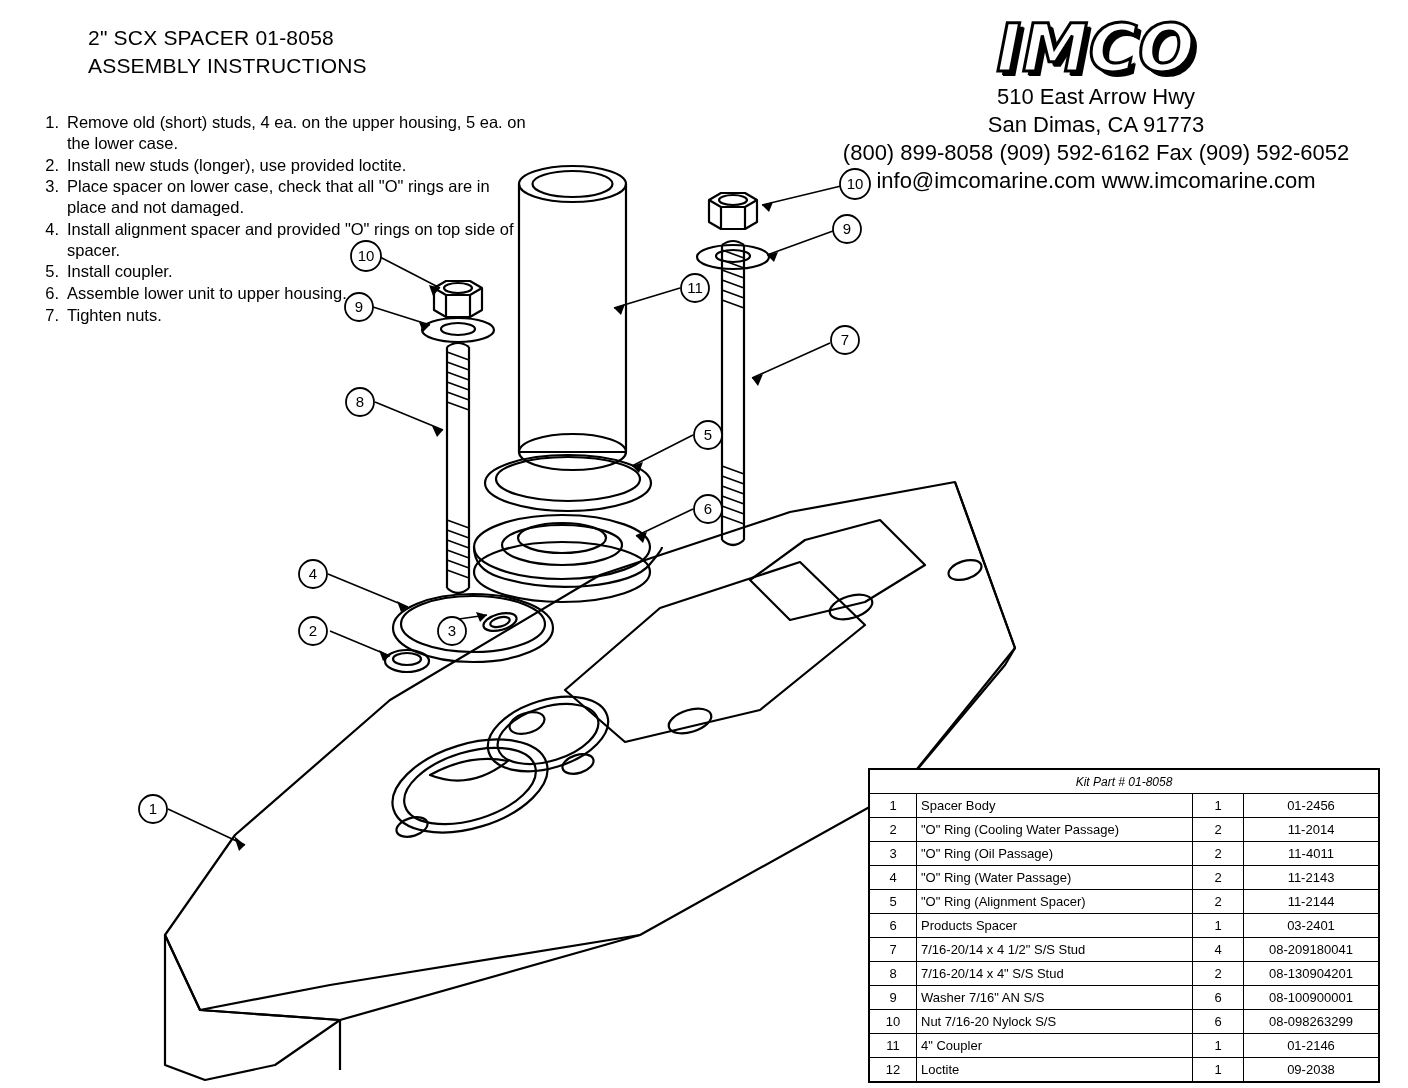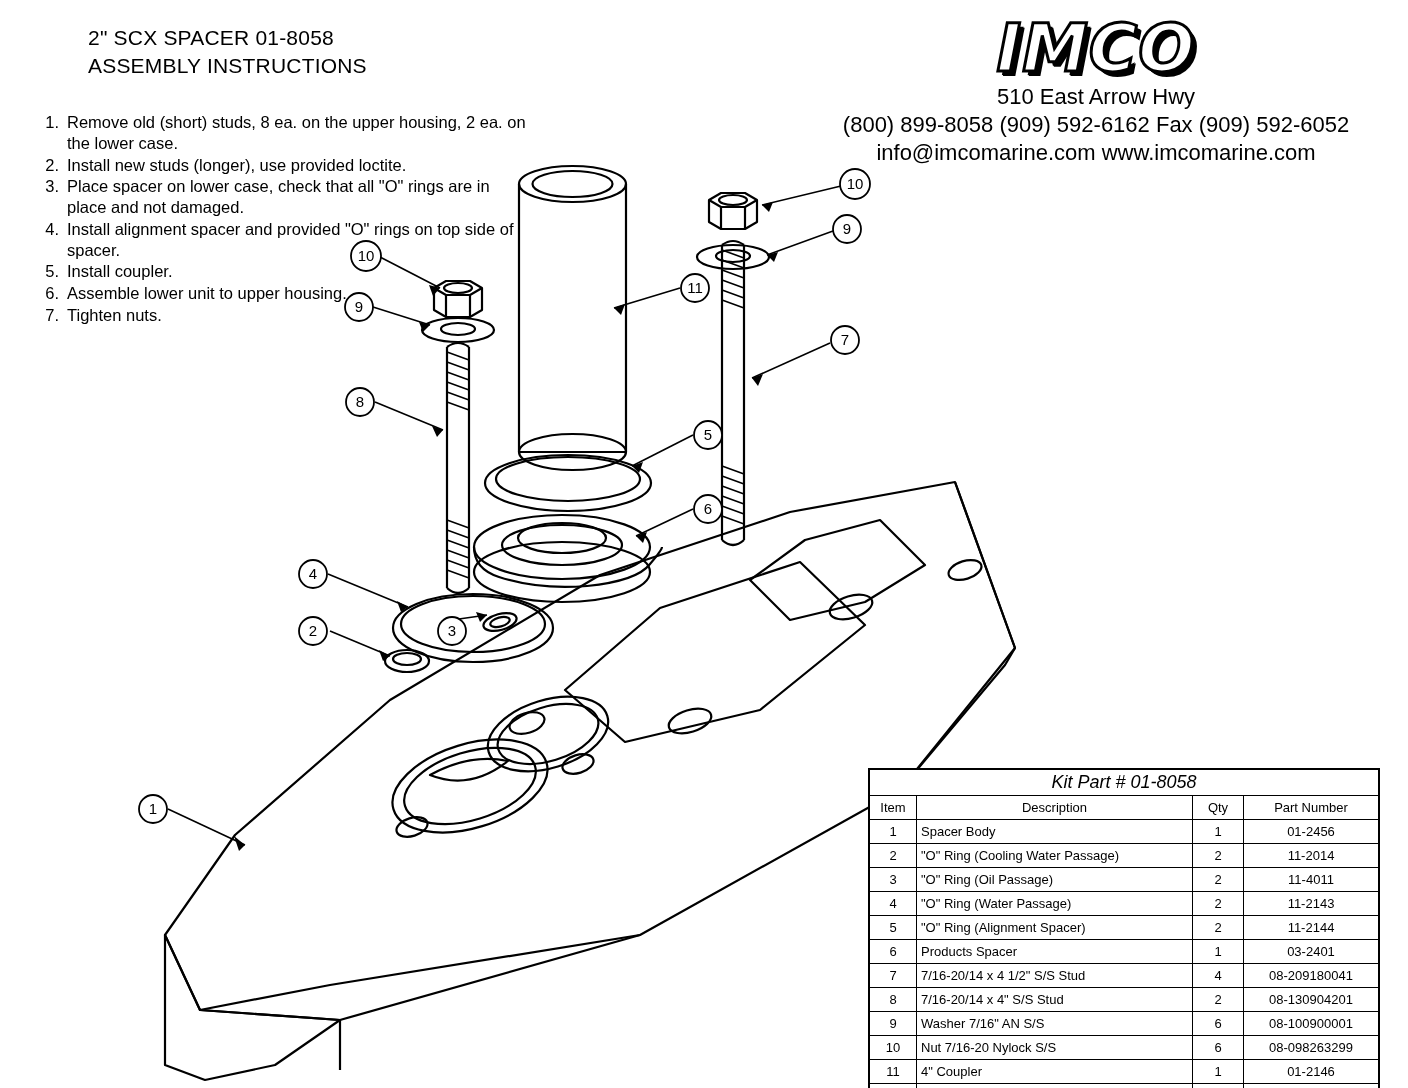--- a/index.html
+++ b/index.html
@@ -112,21 +112,21 @@
     background: #fff;
   }
   .parts-table td, .parts-table th {
     border: 1px solid #000;
     padding: 2px 4px;
     height: 19px;
     font-weight: normal;
   }
   .parts-table .kit-title {
     text-align: center;
-    font-size: 18px;
+    font-size: 12px;
     font-style: italic;
     border-bottom: 1px solid #000;
   }
   .parts-table .hdr td { text-align: center; font-size: 13px; }
   .col-item { width: 38px; text-align: center; }
   .col-desc { text-align: left; padding-left: 44px; }
   .col-qty  { width: 42px; text-align: center; }
   .col-pn   { width: 126px; text-align: center; }
   .hdr .col-desc { text-align: center; padding-left: 4px; }
 </style>
@@ -137,21 +137,21 @@
 
   <div class="title-block">
     <div class="title-line">2" SCX SPACER 01-8058</div>
     <div class="title-line">ASSEMBLY INSTRUCTIONS</div>
   </div>
 
   <div class="instructions">
     <ol>
       <li>
         <span class="num">1.</span>
-        <span class="txt">Remove old (short) studs, 8 ea. on the upper housing, 2 ea. on the lower case.</span>
+        <span class="txt">Remove old (short) studs, 4 ea. on the upper housing, 5 ea. on the lower case.</span>
       </li>
       <li>
         <span class="num">2.</span>
         <span class="txt">Install new studs (longer), use provided loctite.</span>
       </li>
       <li>
         <span class="num">3.</span>
         <span class="txt">Place spacer on lower case, check that all "O" rings are in place and not damaged.</span>
       </li>
       <li>
@@ -169,20 +169,21 @@
       <li>
         <span class="num">7.</span>
         <span class="txt">Tighten nuts.</span>
       </li>
     </ol>
   </div>
 
   <div class="brand">
     <div class="brand-logo">IMCO</div>
     <div class="brand-addr">510 East Arrow Hwy</div>
+    <div class="brand-addr">San Dimas, CA 91773</div>
     <div class="brand-addr">(800) 899-8058 (909) 592-6162  Fax (909) 592-6052</div>
     <div class="brand-addr">info@imcomarine.com  www.imcomarine.com</div>
   </div>
 
   <svg class="drawing" viewBox="0 0 1408 1088">
     <g fill="none" stroke="#000" stroke-width="2.2" stroke-linejoin="round">
 
       <g>
         <path d="M955,482 L1015,648 L900,790 L640,935 L330,985 L200,1010 L165,935
                  L235,835 L390,700 L600,575 L790,512 Z"></path>
@@ -369,26 +370,20 @@
           <text x="695" y="293">11</text>
         </g>
     </g>
   </svg>
 
   <table class="parts-table">
     <tbody>
       <tr>
         <td class="kit-title" colspan="4">Kit Part # 01-8058</td>
       </tr>
-      <tr class="hdr">
-        <td class="col-item">Item</td>
-        <td class="col-desc">Description</td>
-        <td class="col-qty">Qty</td>
-        <td class="col-pn">Part Number</td>
-      </tr>
 
       <tr>
         <td class="col-item">1</td>
         <td class="col-desc">Spacer Body</td>
         <td class="col-qty">1</td>
         <td class="col-pn">01-2456</td>
       </tr>
       <tr>
         <td class="col-item">2</td>
         <td class="col-desc">"O" Ring (Cooling Water Passage)</td>

